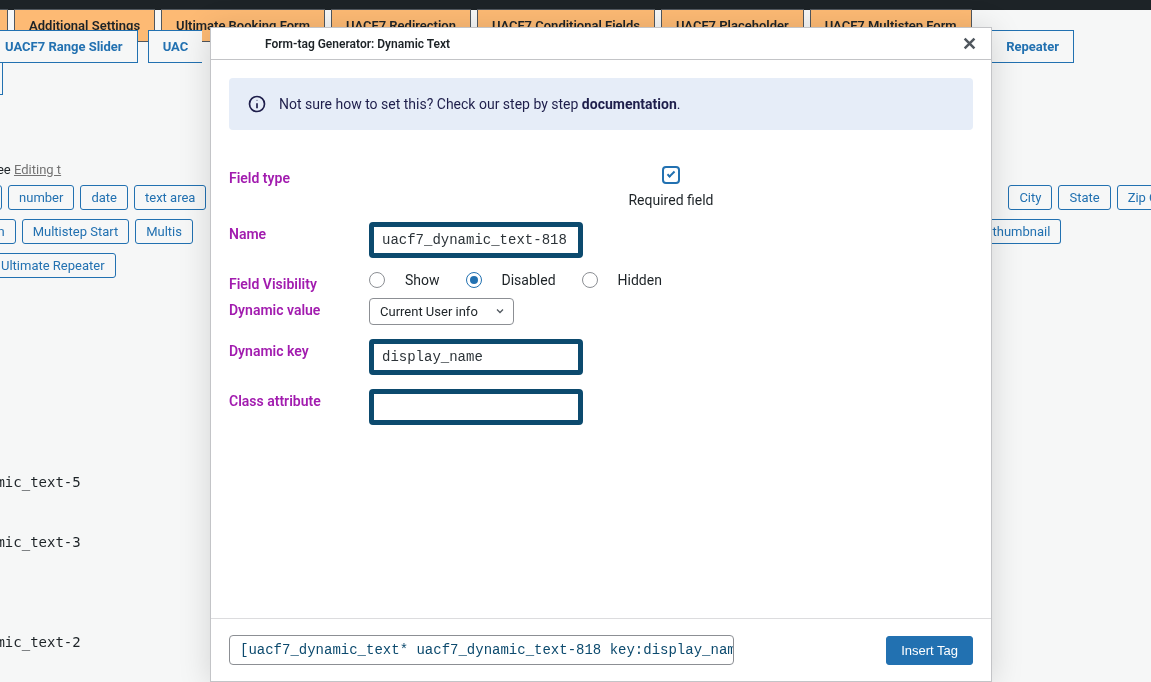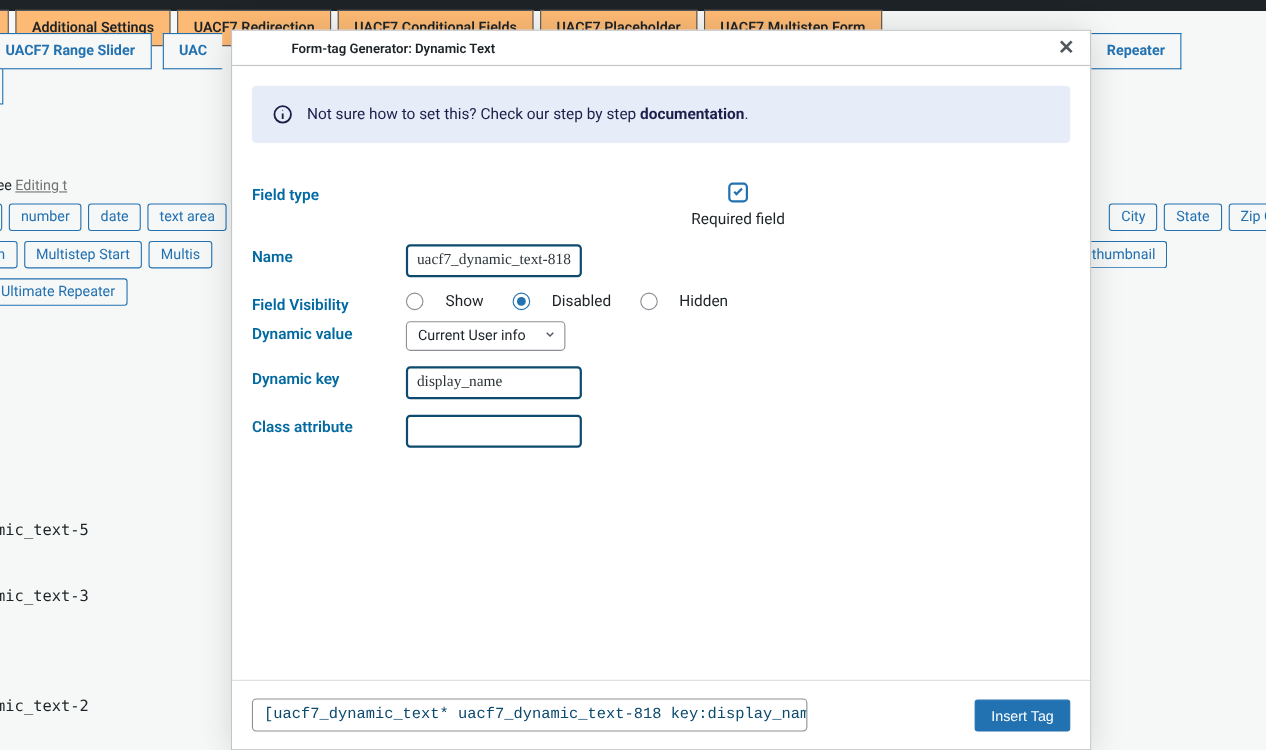--- a/index.html
+++ b/index.html
@@ -173,21 +173,21 @@
     margin-top: 36px;
     display: grid;
     grid-template-columns: 140px 1fr;
     row-gap: 14px;
     column-gap: 0;
     align-items: start;
     font-size: 14px;
   }
   .form-label {
     font-weight: 600;
-    color: #0369a1;
+    color: #a21caf;
     padding-top: 4px;
   }
 
   .check-wrap {
     display: flex;
     align-items: center;
     gap: 8px;
     flex-direction: column;
   }
   .check-box {
@@ -201,26 +201,26 @@
   }
   .check-mark {
     width: 8px;
     height: 4px;
     border-left: 2.5px solid #2271b1;
     border-bottom: 2.5px solid #2271b1;
     transform: rotate(-45deg) translate(1px, -1px);
   }
 
   .text-input {
-    width: 160px;
+    width: 214px;
     padding: 5px 8px;
-    border: 2px solid #0c4a6e;
+    border: 5px solid #0c4a6e;
     border-radius: 4px;
     font-size: 14px;
-    font-family: Liberation Serif, serif;
+    font-family: Liberation Mono, monospace;
     color: #2c3338;
   }
 
   .radio-row {
     display: flex;
     align-items: center;
     gap: 20px;
     font-size: 14px;
   }
   .radio {
@@ -309,20 +309,21 @@
   }
 </style>
 </head>
 <body>
 
 <div class="bg-top-bar"></div>
 
 <div class="bg-tabs-row">
   <div class="bg-tab">ages</div>
   <div class="bg-tab">Additional Settings</div>
+  <div class="bg-tab">Ultimate Booking Form</div>
   <div class="bg-tab">UACF7 Redirection</div>
   <div class="bg-tab">UACF7 Conditional Fields</div>
   <div class="bg-tab">UACF7 Placeholder</div>
   <div class="bg-tab">UACF7 Multistep Form</div>
 </div>
 
 <div class="bg-tabs-row2">
   <div class="bg-tab2">UACF7 Range Slider</div>
   <div class="bg-tab2" style="border-right:none;">UAC</div>
   <div class="bg-spacer" style="width:770px;"></div>

